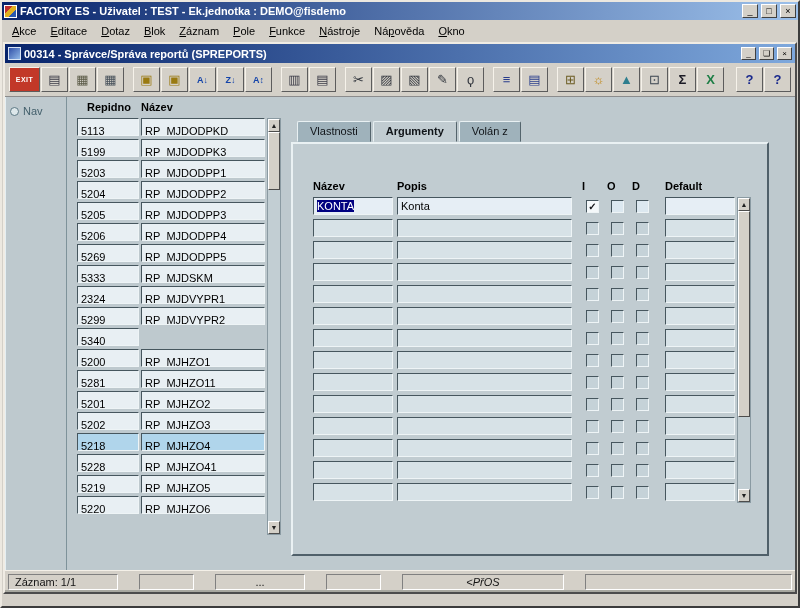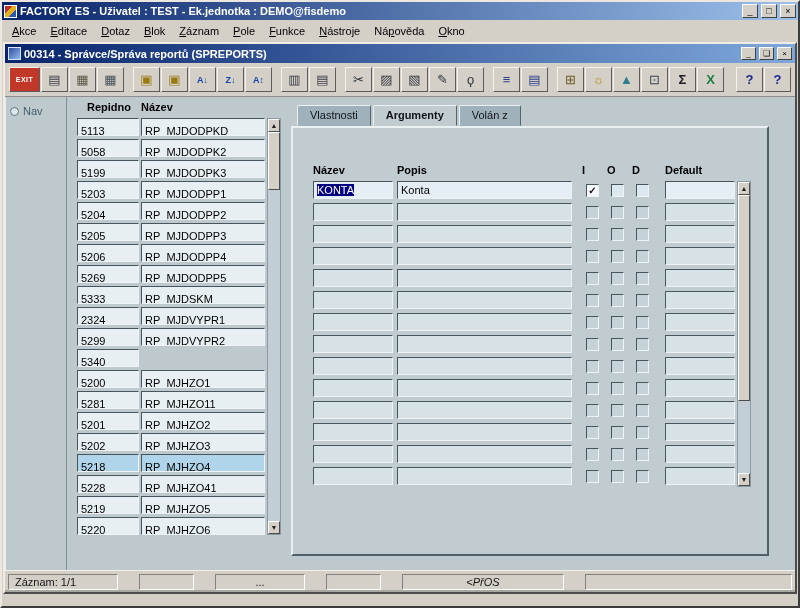--- a/index.html
+++ b/index.html
@@ -75,21 +75,21 @@
   .vs-btn { height:13px; flex:none; background:#d4d0c8; border:1px solid; border-color:#fff #4c4c4c #4c4c4c #fff;
     font-size:7px; line-height:11px; text-align:center; color:#202020; }
   .vs-track { flex:1; position:relative; background:#c2ced3; }
   .vs-thumb { position:absolute; left:0; right:0; top:0; background:#d4d0c8;
     border:1px solid; border-color:#fff #4c4c4c #4c4c4c #fff; }
   .list-scroll .vs-thumb { height:58px; }
   .arg-scroll { height:306px; }
   .arg-scroll .vs-thumb { height:74%; }
 
   
-  .tabpane { flex:1; min-width:0; display:flex; flex-direction:column; padding:8px 26px 0 12px; }
+  .tabpane { flex:1; min-width:0; display:flex; flex-direction:column; padding:24px 26px 0 12px; }
   .tabs { display:flex; padding-left:6px; height:21px; flex:none; }
   .tab { padding:3px 12px 0; margin-right:2px; background:#9fb2bb; color:#101418;
     border:1px solid; border-color:#e8f0f2 #54646c #9fb2bb #e8f0f2;
     border-top-left-radius:2px; border-top-right-radius:2px; }
   .tab.active { background:var(--panel,#c1ccd1); font-weight:bold; position:relative; top:0; z-index:2;
     border-bottom-color:var(--panel,#c1ccd1); }
   .panel { flex:1; margin-bottom:14px; background:var(--panel,#c1ccd1);
     border:2px solid; border-color:#eaf1f3 #50606a #50606a #eaf1f3; padding:36px 0 0 20px; }
 
   .arg-headers { display:flex; font-weight:bold; margin-bottom:5px; }
@@ -202,24 +202,20 @@
           <span class="h-id" data-name="col-header-repidno">Repidno</span>
           <span class="h-name" data-name="col-header-nazev">Název</span>
         </div>
         <div class="list-body">
           <div class="list-rows" data-name="report-rows">
 
           <div class="list-row" data-name="RP_MJDODPKD">
                 <span class="cell id" data-name="report-id-field">5113</span>
                 <span class="cell name" data-name="report-name-field">RP_MJDODPKD</span>
               </div>
-              <div class="list-row" data-name="RP_MJDODPK2">
-                <span class="cell id" data-name="report-id-field">5058</span>
-                <span class="cell name" data-name="report-name-field">RP_MJDODPK2</span>
-              </div>
               <div class="list-row" data-name="RP_MJDODPK3">
                 <span class="cell id" data-name="report-id-field">5199</span>
                 <span class="cell name" data-name="report-name-field">RP_MJDODPK3</span>
               </div>
               <div class="list-row" data-name="RP_MJDODPP1">
                 <span class="cell id" data-name="report-id-field">5203</span>
                 <span class="cell name" data-name="report-name-field">RP_MJDODPP1</span>
               </div>
               <div class="list-row" data-name="RP_MJDODPP2">
                 <span class="cell id" data-name="report-id-field">5204</span>

